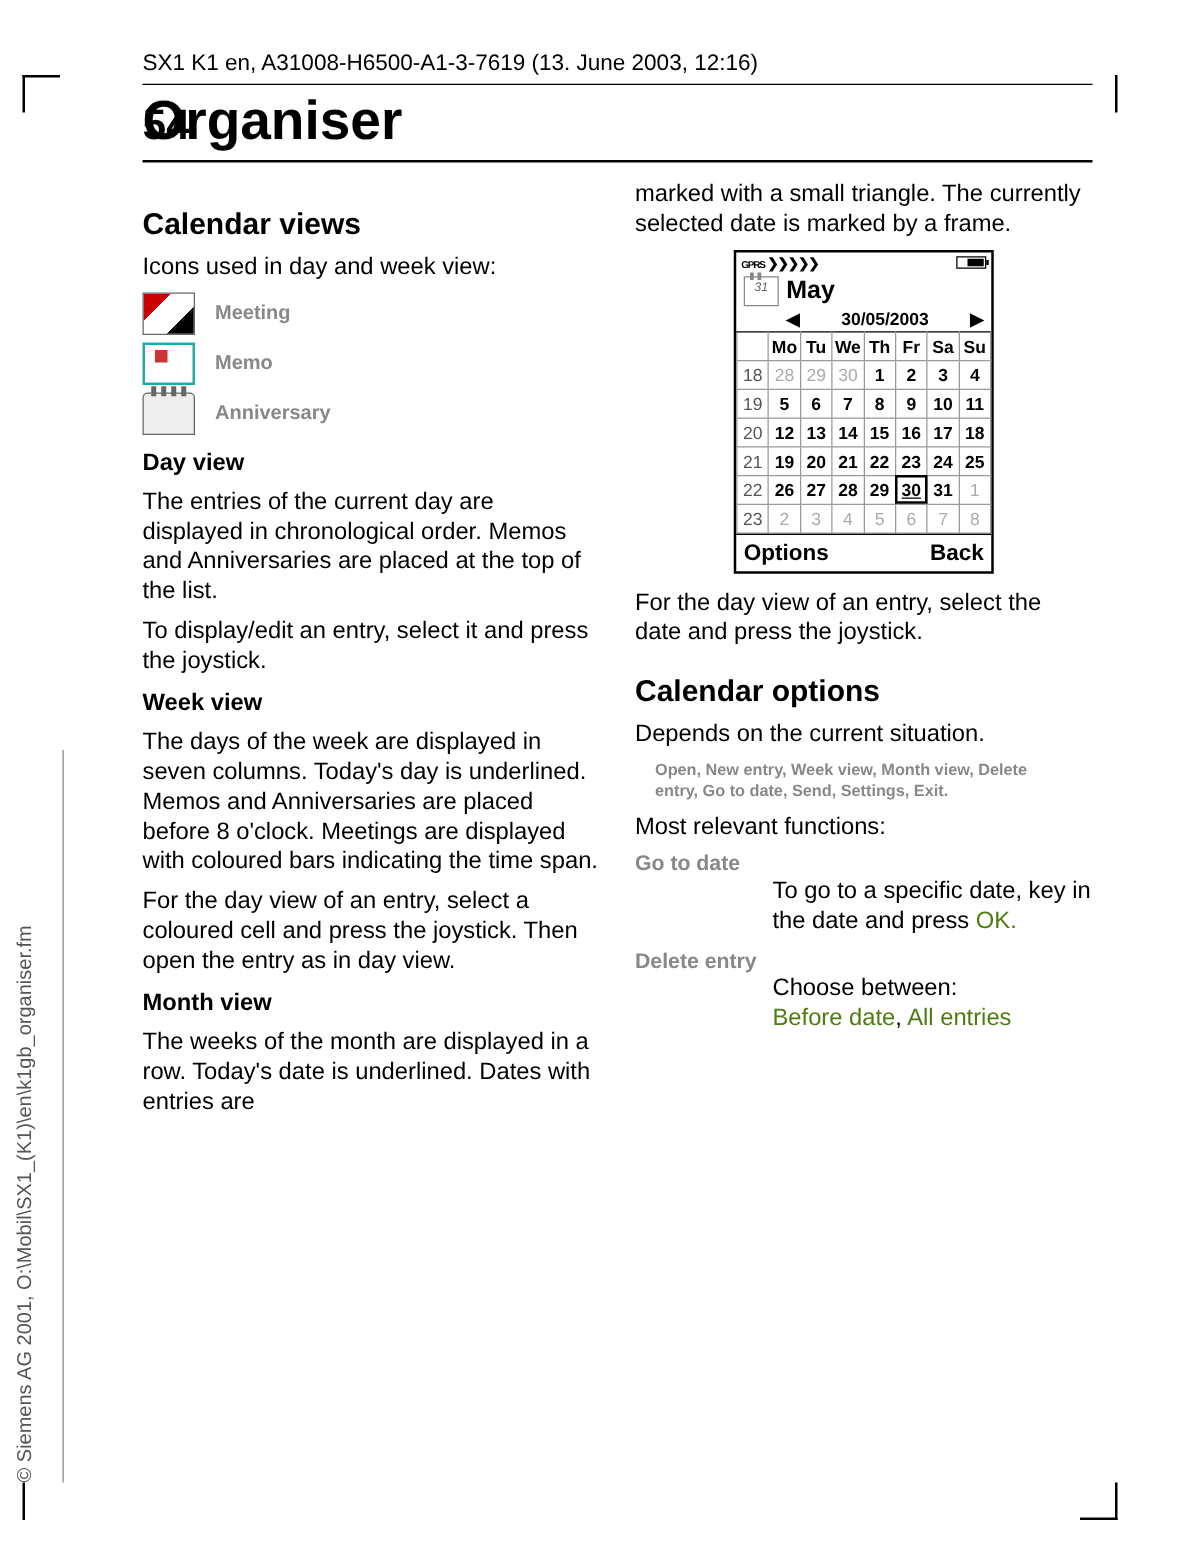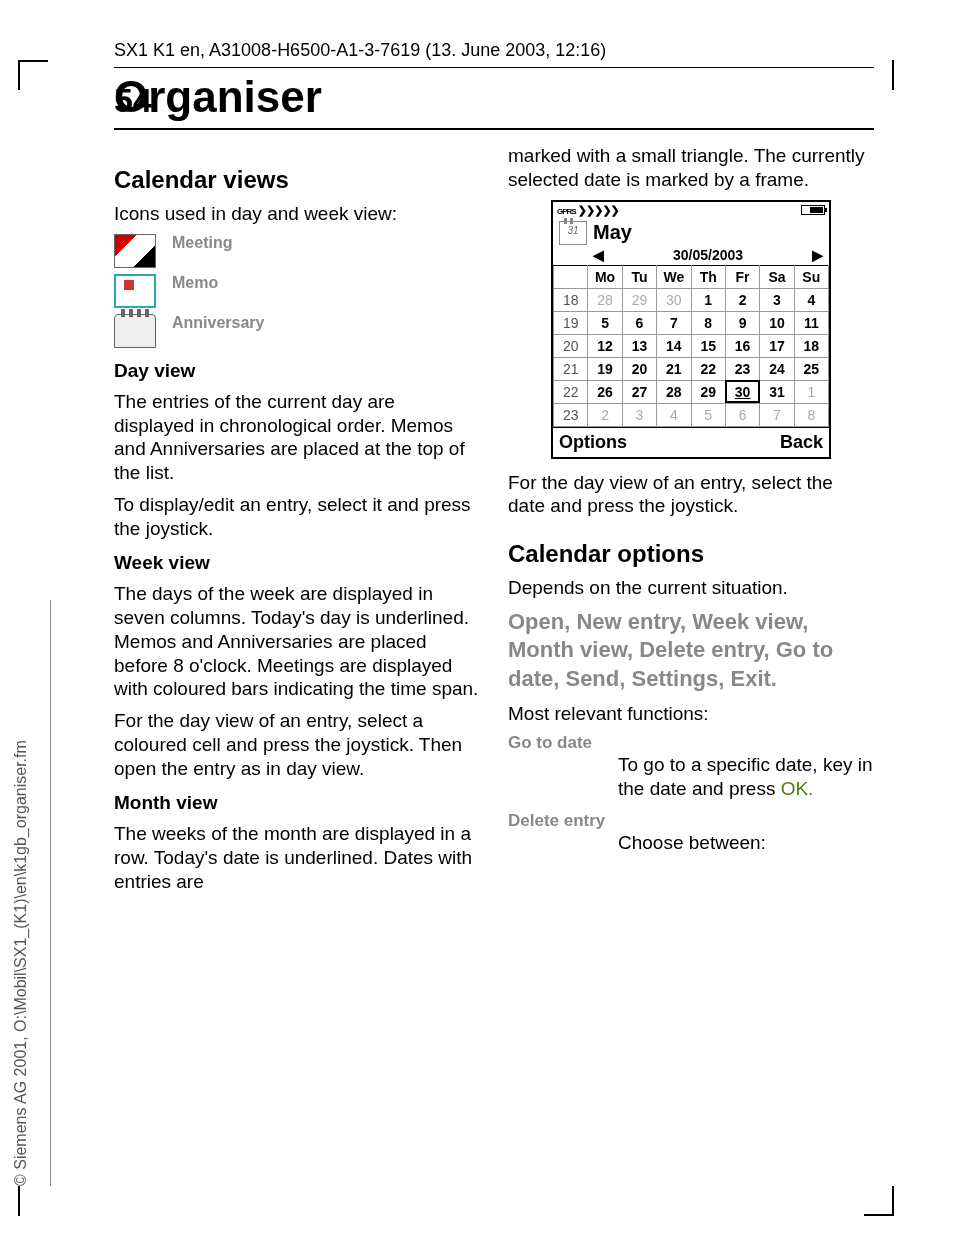--- a/index.html
+++ b/index.html
@@ -17,30 +17,30 @@
   .pagenum { font-size: 34px; font-weight: bold; width: 60px; }
   .chapter { font-size: 44px; font-weight: bold; flex: 1; margin-left: -60px; }
   .hr-title { border: none; border-top: 2px solid #000; margin: 6px 0 14px 34px; }
   .cols { display: flex; gap: 28px; padding-left: 34px; }
   .col { flex: 1; min-width: 0; }
   .h2 { font-size: 24px; font-weight: bold; margin: 22px 0 8px 0; }
   .p { font-size: 19px; line-height: 1.25; margin: 8px 0; }
   .h3 { font-size: 19px; font-weight: bold; margin: 12px 0 4px 0; }
   .grey { color: #888; font-weight: bold; }
   .grey-inline { color: #4d7c0f; font-weight: normal; }
-  .iconrow { display: flex; gap: 16px; margin: 6px 0; }
+  .iconrow { display: flex; align-items: center; gap: 16px; margin: 6px 0; }
   .icon-meeting { width: 42px; height: 34px; background: linear-gradient(135deg,#c00 30%,#fff 30%,#fff 70%,#000 70%); border:1px solid #666; }
   .icon-memo { width: 42px; height: 34px; background:#fff; border:2px solid #2aa; position:relative; }
   .icon-memo::after { content:""; position:absolute; top:4px; left:8px; width:10px; height:10px; background:#c33; }
   .icon-anniv { width: 42px; height: 34px; background:#eee; border:1px solid #666; border-radius:4px 4px 0 0; position:relative; }
   .icon-anniv::before { content:""; position:absolute; top:-6px; left:6px; width:4px; height:8px; background:#666; box-shadow: 8px 0 #666, 16px 0 #666, 24px 0 #666; }
-  .optlist { font-size: 22px; line-height: 1.3; margin: 6px 0; }
+  .optlist { font-size: 13px; line-height: 1.3; margin: 6px 16px; }
   .defbody { font-size: 19px; line-height:1.25; flex:1; }
   
-  .phone { width: 280px; margin: 8px auto 12px auto; border: 2px solid #000; font-family: Arial, sans-serif; }
+  .phone { width: 208px; margin: 8px auto 12px auto; border: 2px solid #000; font-family: Arial, sans-serif; }
   .ph-status { display:flex; justify-content:space-between; align-items:center; padding:2px 4px; font-size:11px; font-weight:bold; }
   .ph-sig { letter-spacing:-1px; }
   .ph-bat { width:24px; height:10px; border:1px solid #000; position:relative; }
   .ph-bat::after{content:"";position:absolute;right:-3px;top:2px;width:2px;height:4px;background:#000;}
   .ph-bat-fill{position:absolute;right:1px;top:1px;bottom:1px;width:60%;background:#000;}
   .ph-titlebar { display:flex; align-items:center; gap:6px; padding:2px 6px; }
   .ph-calico { width:28px; height:24px; border:1px solid #888; background:#fff; position:relative; font-size:10px; font-style:italic; text-align:center; line-height:18px; color:#666;}
   .ph-calico::before{content:"";position:absolute;top:-4px;left:4px;width:3px;height:6px;background:#888;box-shadow:6px 0 #888;}
   .ph-month { font-size:20px; font-weight:bold; }
   .ph-datebar { display:flex; align-items:center; justify-content:space-between; padding:0 6px 2px 40px; font-size:14px; font-weight:bold; }
@@ -217,18 +217,21 @@
         <div class="grey" style="font-size:17px">Go to date</div>
         <div class="defbody indent">
           <span>To go to a specific date, key in the date and press </span><span class="grey-inline">OK.</span>
         </div>
       </div>
 
       <div style="margin-top:10px">
         <div class="grey" style="font-size:17px">Delete entry</div>
         <div class="defbody indent">
           <div>Choose between:</div>
+          <div>
+            <span class="grey-inline">Before date</span><span>, </span><span class="grey-inline">All entries</span>
+          </div>
         </div>
       </div>
 
     </div>
   </div>
 </div>
 
 </body></html>

